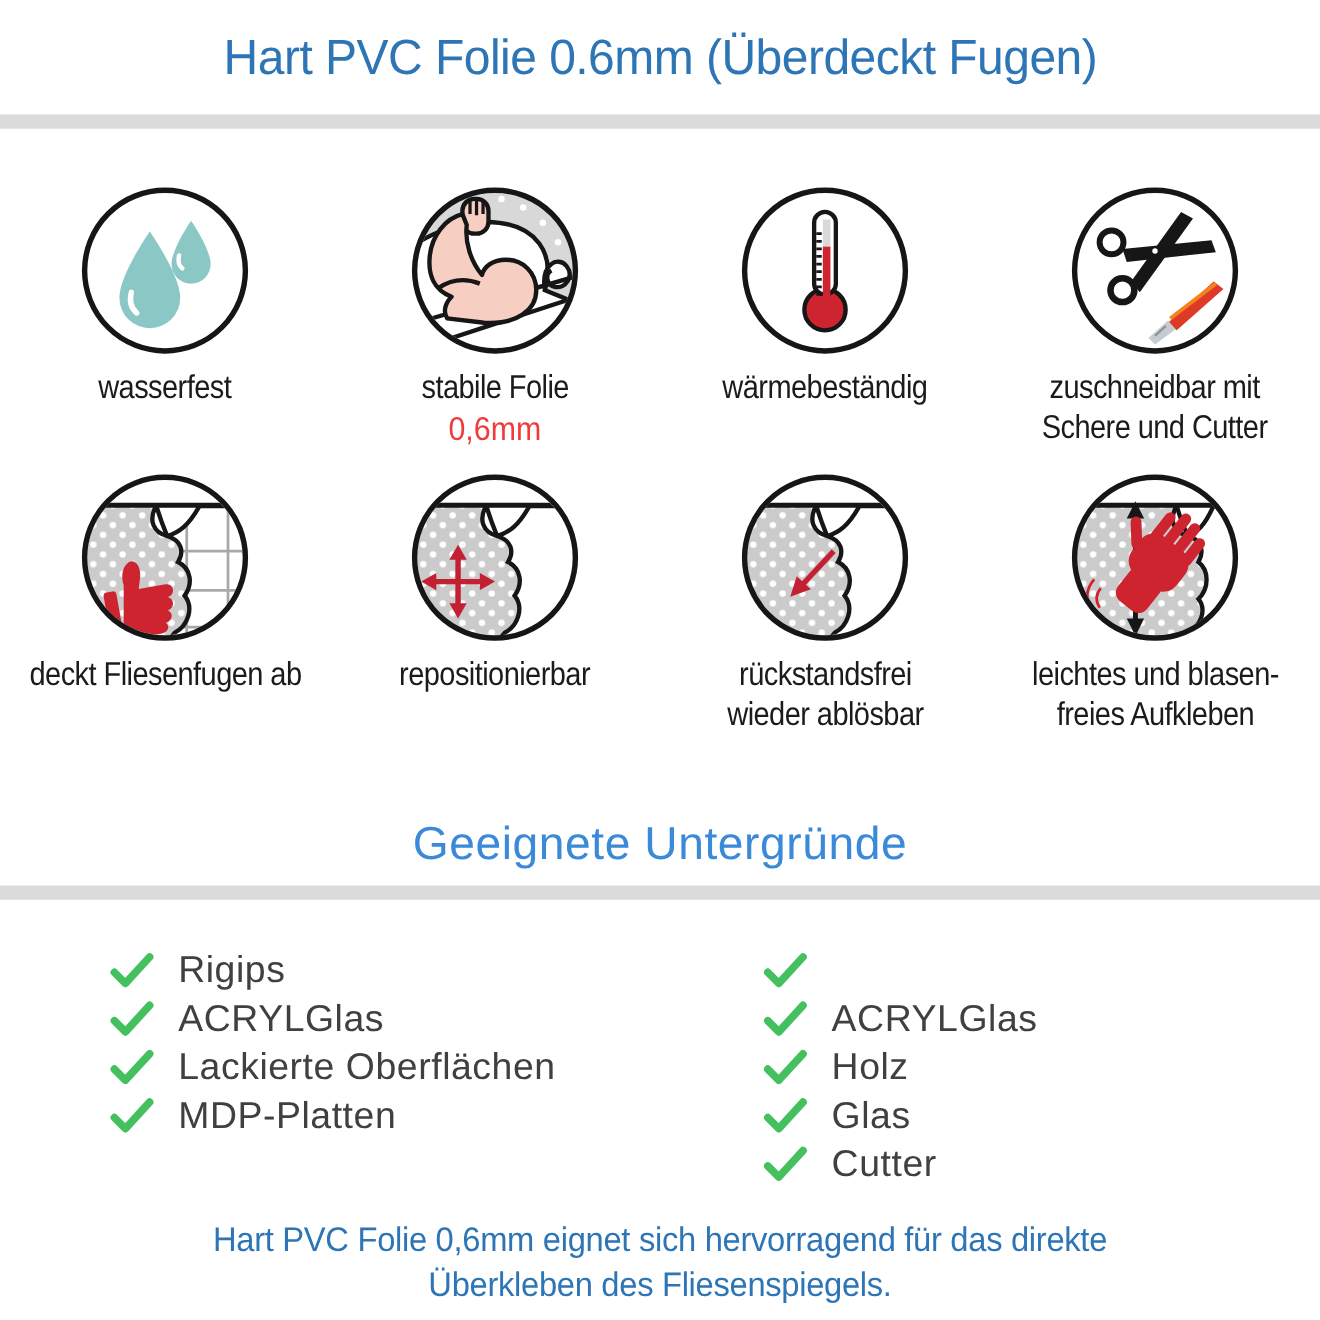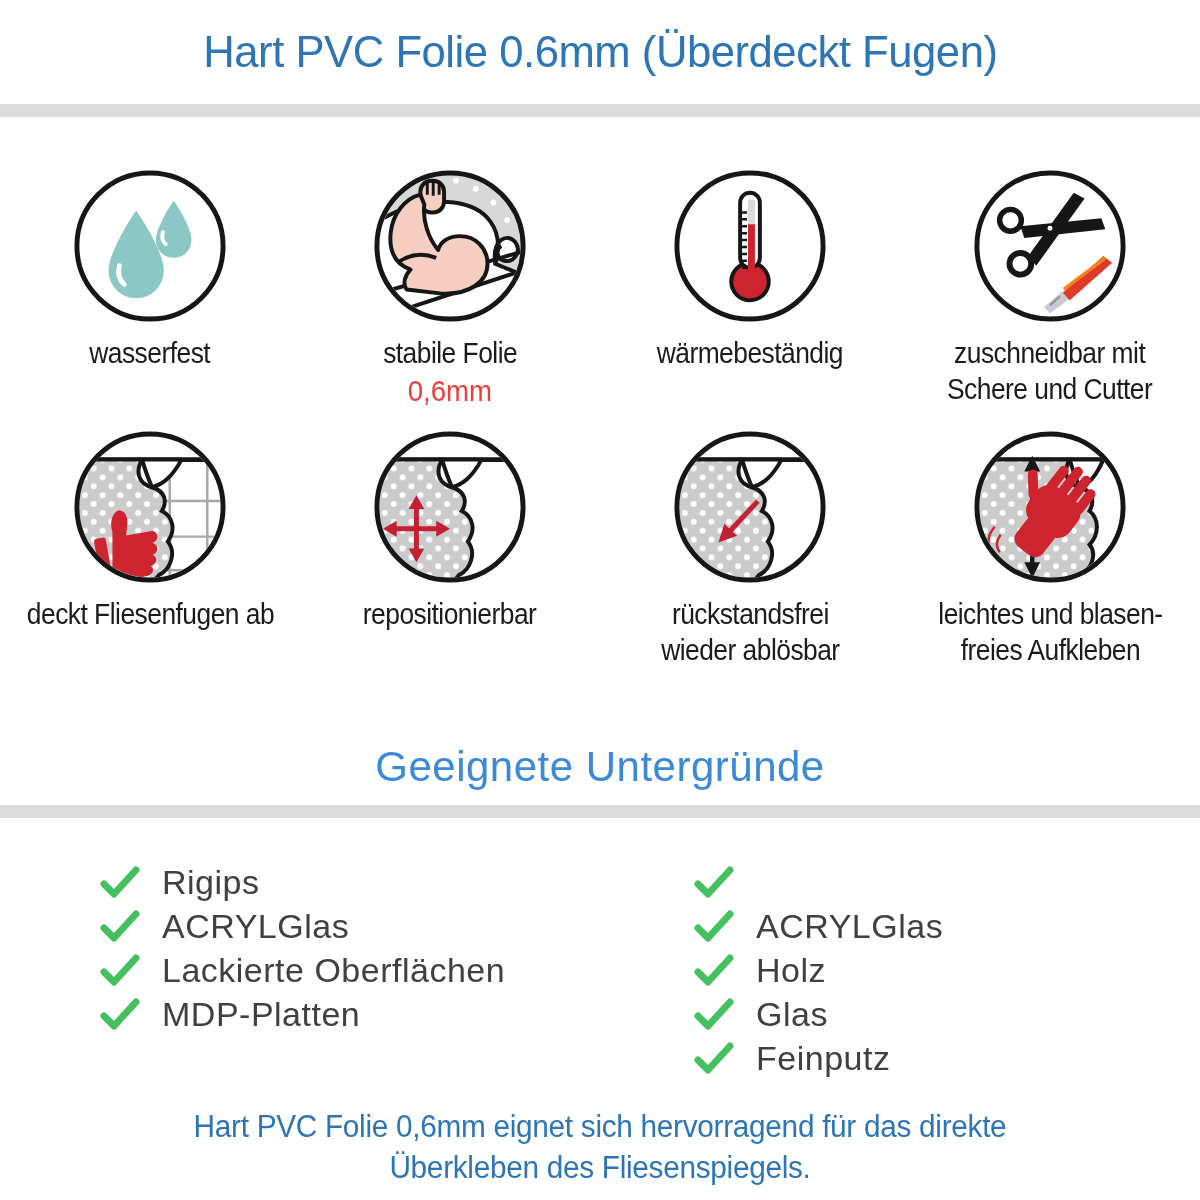--- a/index.html
+++ b/index.html
@@ -289,19 +289,19 @@
     <div class="item">
       <svg class="check" viewBox="0 0 40 32">
           <polyline points="4,18 14,28 36,4" fill="none" stroke="#45C05F" stroke-width="7" stroke-linecap="round" stroke-linejoin="round"></polyline>
         </svg>
       <span class="item-label">Glas</span>
     </div>
     <div class="item">
       <svg class="check" viewBox="0 0 40 32">
           <polyline points="4,18 14,28 36,4" fill="none" stroke="#45C05F" stroke-width="7" stroke-linecap="round" stroke-linejoin="round"></polyline>
         </svg>
-      <span class="item-label">Feinputz</span>
+      <span class="item-label">Cutter</span>
     </div>
   </div>
 </div>
 
 <div class="footer">Hart PVC Folie 0,6mm eignet sich hervorragend für das direkte
 Überkleben des Fliesenspiegels.</div>
 
 </body></html>

